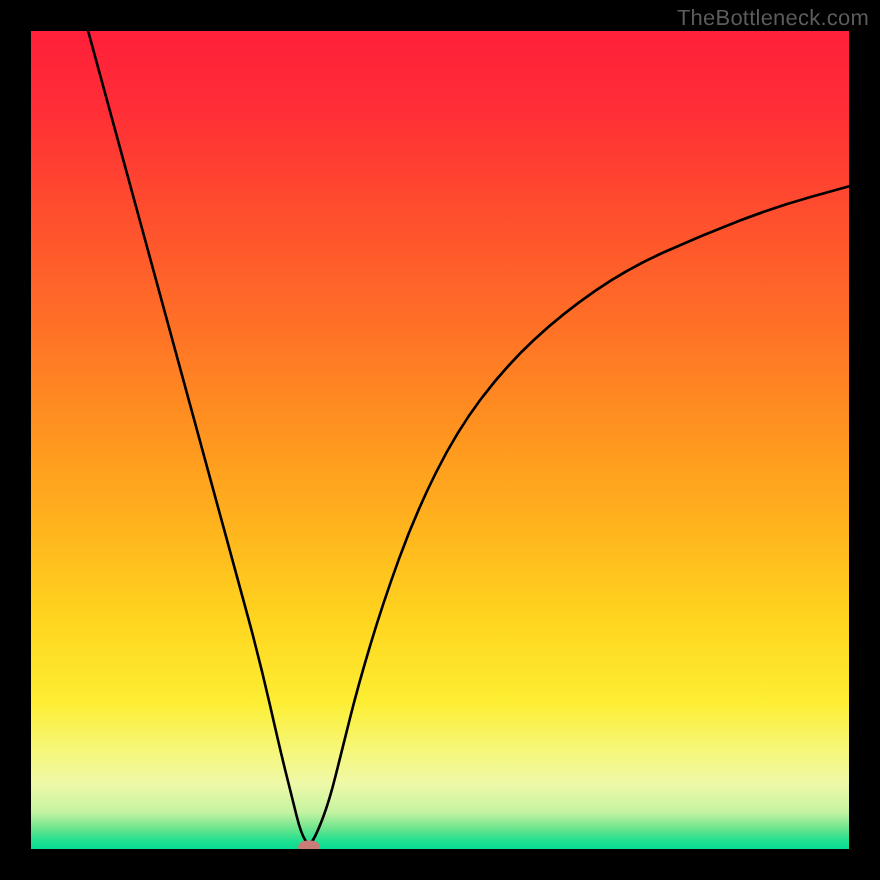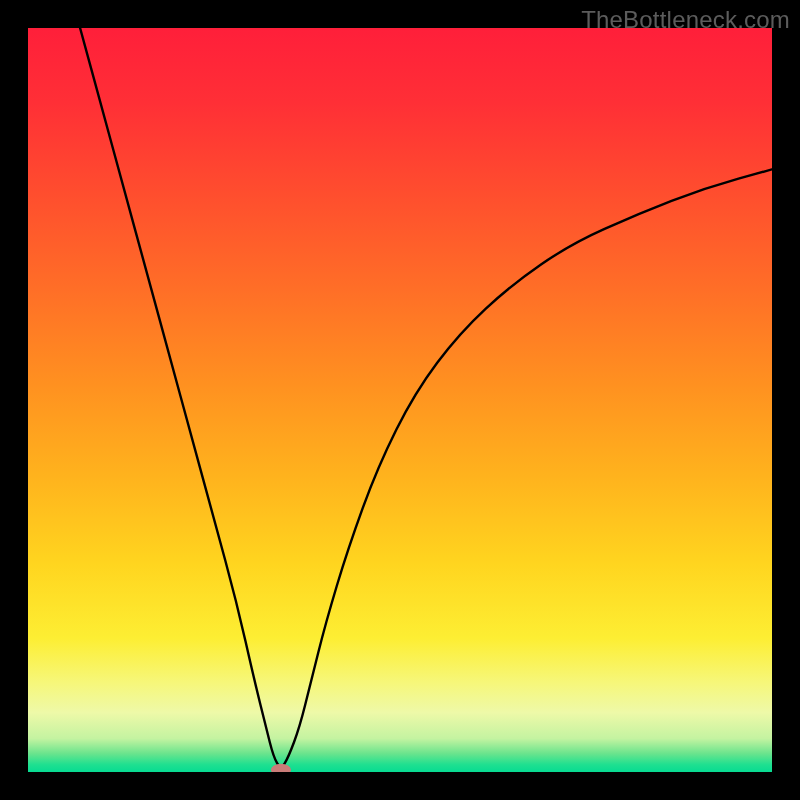--- a/index.html
+++ b/index.html
@@ -17,21 +17,21 @@
     top: 0;
     width: 800px;
     height: 800px;
     background: #000;
   }
   .watermark {
     position: absolute;
     top: 6px;
     right: 10px;
     color: #5c5c5c;
-    font-size: 24px;
+    font-size: 20px;
     font-weight: 500;
     letter-spacing: 0.2px;
     z-index: 20;
   }
   .plot-area {
     position: absolute;
     
     left: 28px;
     top: 28px;
     width: 744px;

